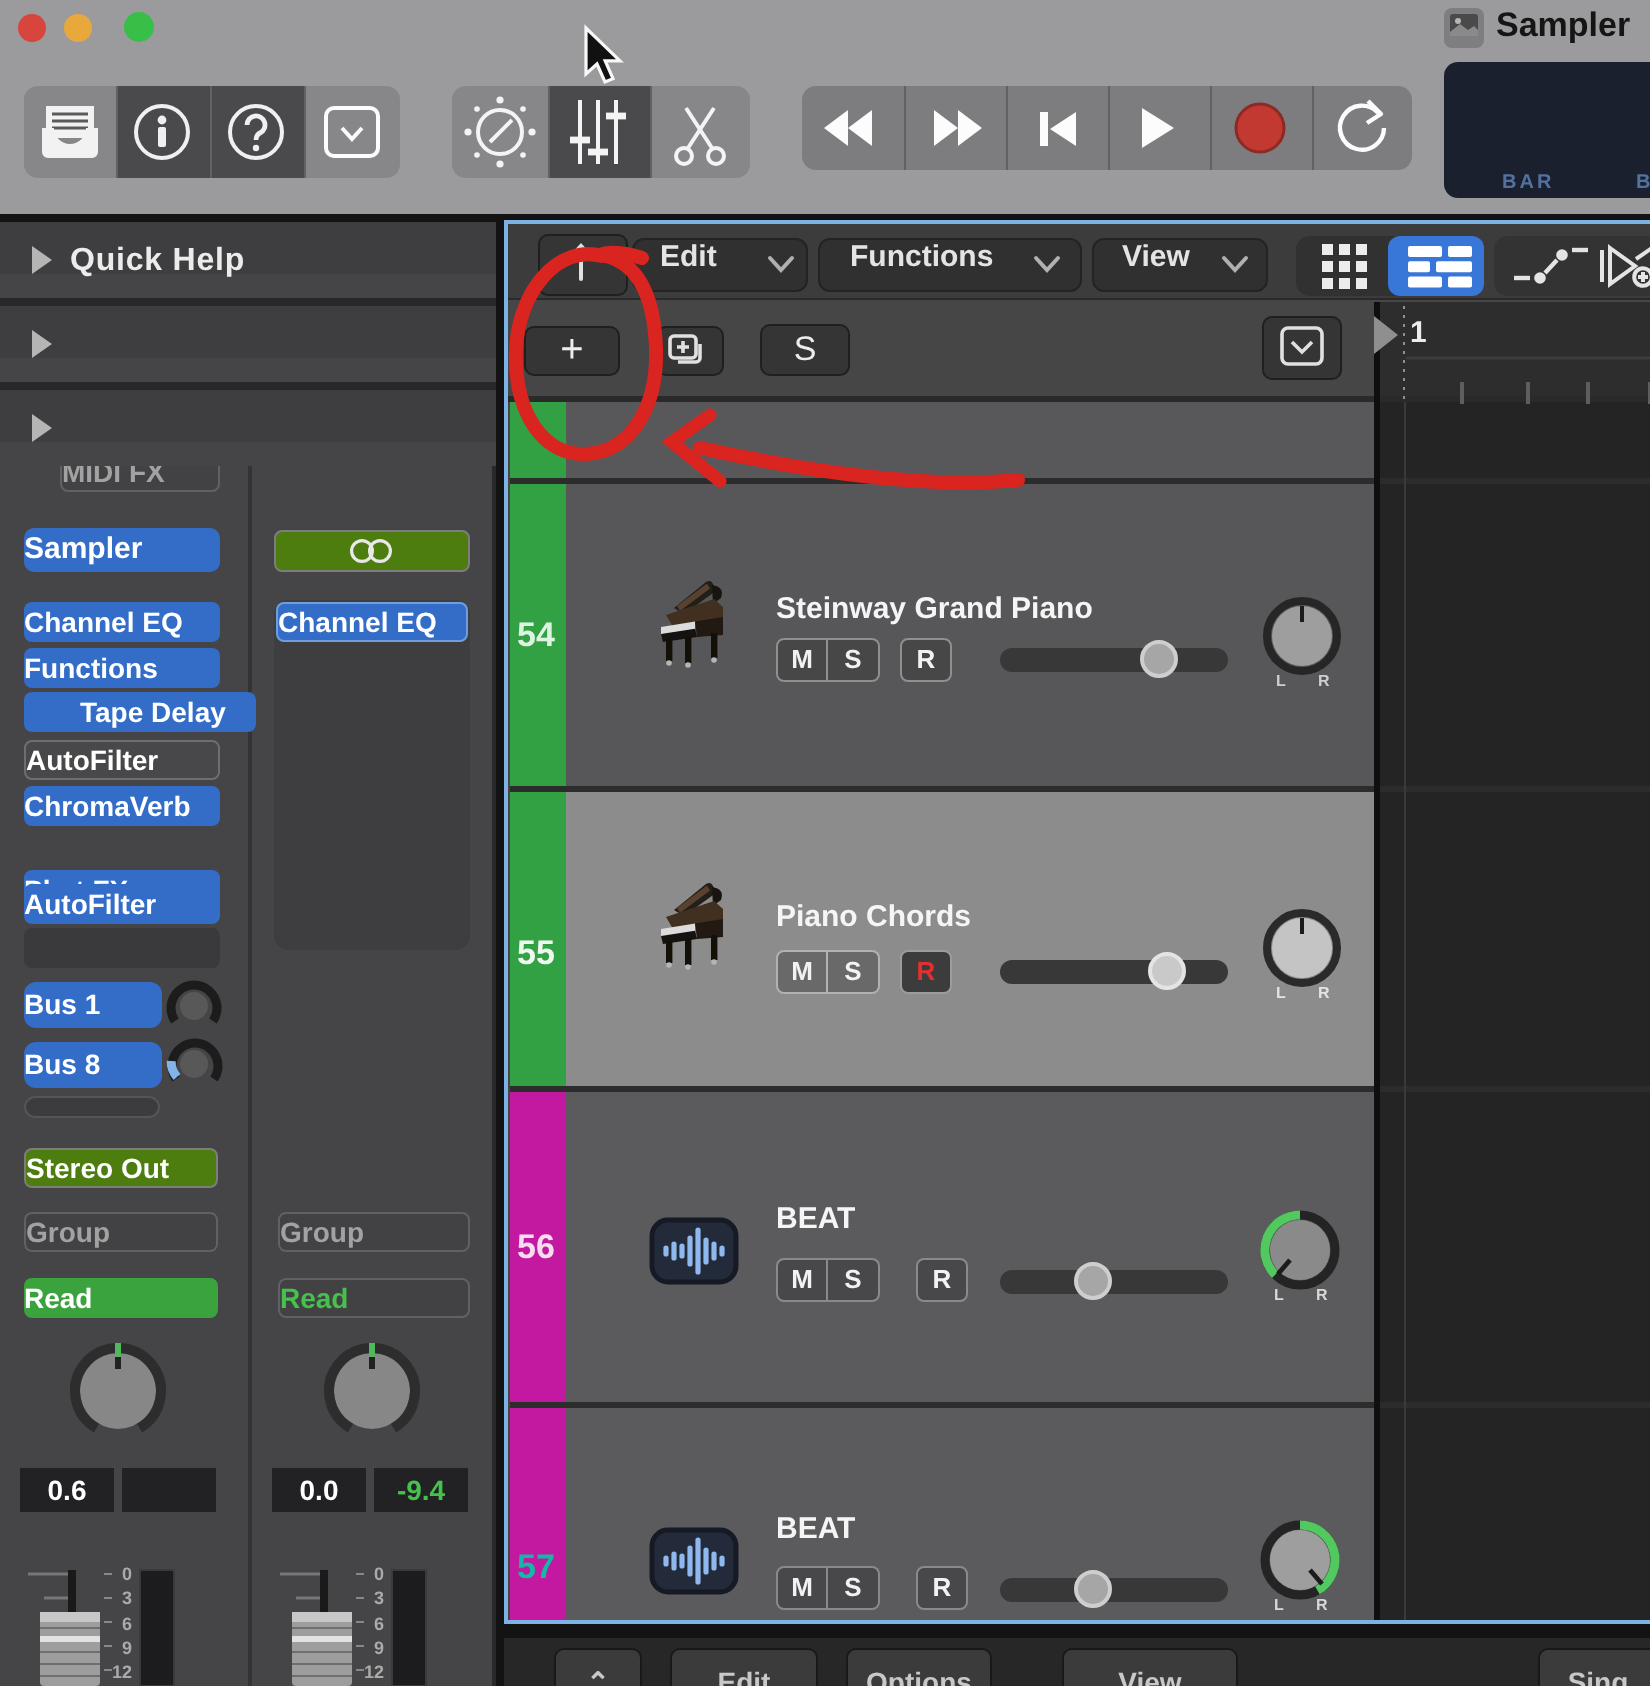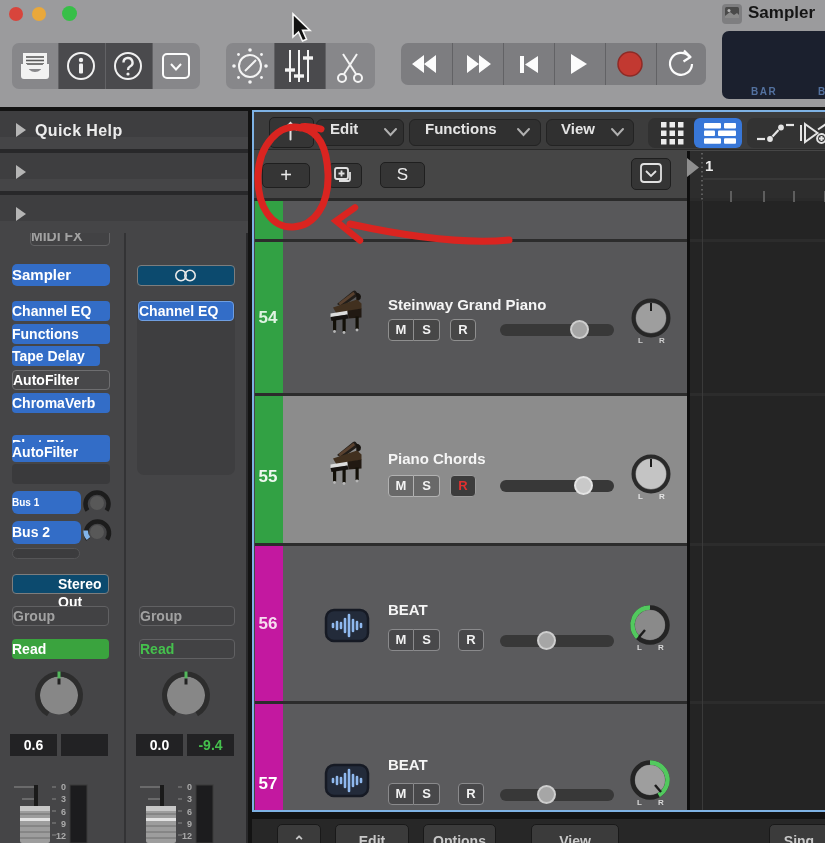--- a/index.html
+++ b/index.html
@@ -32,21 +32,21 @@
 .lrow { position:absolute; left:0; width:248px; height:26px; background:#3e3e40; }
 .lrow .tri { position:absolute; left:16px; top:12px; width:0; height:0; border-left:10px solid #b5b5b5; border-top:7px solid transparent; border-bottom:7px solid transparent; }
 .lrow .txt { position:absolute; left:35px; top:11px; font-size:16px; font-weight:700; color:#ececec; white-space:pre; letter-spacing:0.4px; }
 .lrow .gray { color:#9b9b9b; }
 .lsep { position:absolute; left:0; width:248px; height:4px; background:#28282a; }
 
 
 .cbtn { position:absolute; border-radius:4px; font-size:14px; font-weight:700; color:#fff; text-align:left; line-height:20px; height:20px; }
 .cblue { background:#336dc7; }
 .cslot { background:#3a3a3c; }
-.cborder { background:#0c4a6e; border:1px solid #7d7d7d; line-height:18px;padding-left:45px; }
+.cborder { background:#4d7c0f; border:1px solid #7d7d7d; line-height:18px; }
 .cgroup { background:#424244; border:1px solid #616163; color:#a2a2a2; line-height:18px; }
 .cread1 { background:#3aa33e; }
 .cread2 { background:#424244; border:1px solid #616163; color:#45c14d; line-height:18px; }
 .vbox { position:absolute; height:22px; background:#222224; color:#fff; font-size:14px; font-weight:700; text-align:center; line-height:22px; }
 
 
 #mainpane { position:absolute; left:252px; top:110px; width:573px; height:702px; background:#464646; border-top:2px solid #7eb2e4; border-left:2px solid #7eb2e4; border-bottom:2px solid #7eb2e4; }
 #header1 { position:absolute; left:0; top:0; width:571px; height:38px; background:#3c3c3c; border-bottom:1px solid #2a2a2a; }
 #header2 { position:absolute; left:0; top:39px; width:433px; height:50px; background:#464646; }
 .menu { position:absolute; top:8px; font-size:15px; font-weight:700; color:#e4e4e4; }
@@ -132,29 +132,29 @@
 
   <div class="abs" style="left:0; top:122px; width:248px; height:610px; background:#454547; overflow:hidden;">
     <div class="abs" style="left:124px; top:0; width:2px; height:610px; background:#333335;"></div>
     <div class="abs" style="left:246px; top:0; width:2px; height:610px; background:#29292b;"></div>
 
     <div class="cbtn cgroup" style="left:30px; top:-9px; width:80px; height:22px; line-height:22px;">MIDI FX</div>
     <div class="cbtn cblue" style="left:12px; top:31px; width:98px; height:22px; line-height:22px; font-size:15px; border-radius:5px;">Sampler</div>
 
     <div class="cbtn cblue" style="left:12px; top:68px; width:98px;">Channel EQ</div>
     <div class="cbtn cblue" style="left:12px; top:91px; width:98px;">Functions</div>
-    <div class="cbtn cblue" style="left:12px; top:113px; width:88px;">Tape Delay</div>
+    <div class="cbtn cblue" style="left:12px; top:113px; width:116px;padding-left:28px;">Tape Delay</div>
     <div class="cbtn" style="left:12px; top:137px; width:98px; background:#48484a; border:1px solid #6e6e70; line-height:18px;">AutoFilter</div>
     <div class="cbtn cblue" style="left:12px; top:160px; width:98px;">ChromaVerb</div>
     <div class="cbtn cblue" style="left:12px; top:202px; width:98px;">Phat FX</div>
     <div class="cbtn cblue" style="left:12px; top:209px; width:98px;">AutoFilter</div>
     <div class="cbtn cslot" style="left:12px; top:231px; width:98px;"></div>
 
-    <div class="cbtn cblue" style="left:12px; top:258px; width:69px; height:23px; line-height:23px; font-size:10px; border-radius:6px;">Bus 1</div>
-    <div class="cbtn cblue" style="left:12px; top:288px; width:69px; height:23px; line-height:23px; font-size:14px; border-radius:6px;">Bus 2</div>
+    <div class="cbtn cblue" style="left:12px; top:258px; width:69px; height:23px; line-height:23px; font-size:14px; border-radius:6px;">Bus 1</div>
+    <div class="cbtn cblue" style="left:12px; top:288px; width:69px; height:23px; line-height:23px; font-size:14px; border-radius:6px;">Bus 8</div>
     <div class="abs" style="left:12px; top:315px; width:68px; height:11px; background:#3c3c3e; border:1px solid #555557; border-radius:6px;"></div>
 
     <div class="cbtn cborder" style="left:12px; top:341px; width:97px; color:#fff;">Stereo Out</div>
     <div class="cbtn cgroup" style="left:12px; top:373px; width:97px;">Group</div>
     <div class="cbtn cread1" style="left:12px; top:406px; width:97px;">Read</div>
 
     <div class="vbox" style="left:10px; top:501px; width:47px;">0.6</div>
     <div class="vbox" style="left:61px; top:501px; width:47px;"></div>
 
     <div class="cbtn cborder" style="left:137px; top:32px; width:98px; height:21px;" id="stereoicon"></div>
@@ -300,21 +300,21 @@
   <div class="tsep" style="top:431px;"></div>
 
   <div class="trow" style="top:434px; height:155px; background:#5b5b5d;"></div>
   <div class="numstrip magenta" style="top:434px; height:155px;"></div>
   <div class="tnum" style="top:502px; color:#f6ddf0;">56</div>
   <div class="lane" style="top:434px; height:155px;"></div>
   <div class="tsep" style="top:589px;"></div>
 
   <div class="trow" style="top:592px; height:106px; background:#5b5b5d;"></div>
   <div class="numstrip magenta" style="top:592px; height:106px;"></div>
-  <div class="tnum" style="top:662px; color:#ffffff;">57</div>
+  <div class="tnum" style="top:662px; color:#14b8a6;">57</div>
   <div class="lane" style="top:592px; height:106px;"></div>
 
   <div class="lanediv" style="top:39px; height:659px;"></div>
 
   <div class="abs" style="left:448px; top:89px; width:1px; height:609px; background:#3a3a3a;"></div>
 
   <div class="tname" style="left:134px; top:184px;text-align:center;">Steinway Grand Piano</div>
   <div class="msr" style="left:134px; top:207px;">
       <div style="background:#474747; border:1px solid #8f8f8f; border-radius:4px 0 0 4px;">M</div>
       <div style="background:#474747; border:1px solid #8f8f8f; border-left:none; border-radius:0 4px 4px 0;">S</div>

